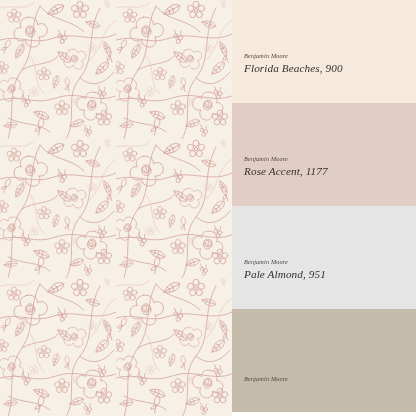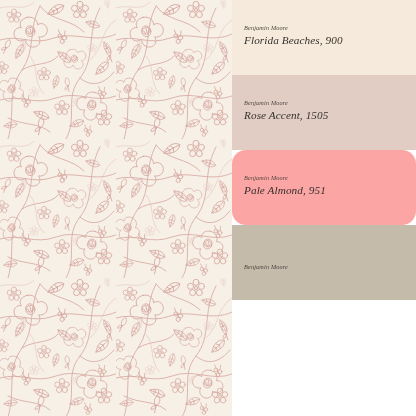--- a/index.html
+++ b/index.html
@@ -29,21 +29,21 @@
     width: 232px;
     height: 416px;
   }
 
   
   #swatch-column {
     position: absolute;
     left: 232px;
     top: 0;
     width: 184px;
-    height: 300px;
+    height: 412px;
     display: flex;
     flex-direction: column;
   }
   .swatch {
     position: relative;
     width: 100%;
     height: 104px;
     box-sizing: border-box;
   }
   .swatch-text {
@@ -184,25 +184,25 @@
     <div class="swatch" style="background-color: rgb(245, 234, 219);">
       <div class="swatch-text">
         <div class="brand">Benjamin Moore</div>
         <div class="color-name" style="color: rgb(53, 49, 44);">Florida Beaches, 900</div>
       </div>
     </div>
 
     <div class="swatch" style="background-color: rgb(226, 205, 197);">
       <div class="swatch-text">
         <div class="brand">Benjamin Moore</div>
-        <div class="color-name" style="color: rgb(53, 49, 44);">Rose Accent, 1505</div>
-      </div>
-    </div>
-
-    <div class="swatch" style="background-color: #fca5a5; border-radius: 14px;">
+        <div class="color-name" style="color: rgb(53, 49, 44);">Rose Accent, 1177</div>
+      </div>
+    </div>
+
+    <div class="swatch" style="background-color: #e5e5e5;">
       <div class="swatch-text">
         <div class="brand">Benjamin Moore</div>
         <div class="color-name" style="color: rgb(53, 49, 44);">Pale Almond, 951</div>
       </div>
     </div>
 
     <div class="swatch" style="background-color: rgb(197, 187, 171);">
       <div class="swatch-text">
         <div class="brand">Benjamin Moore</div>
       </div>

